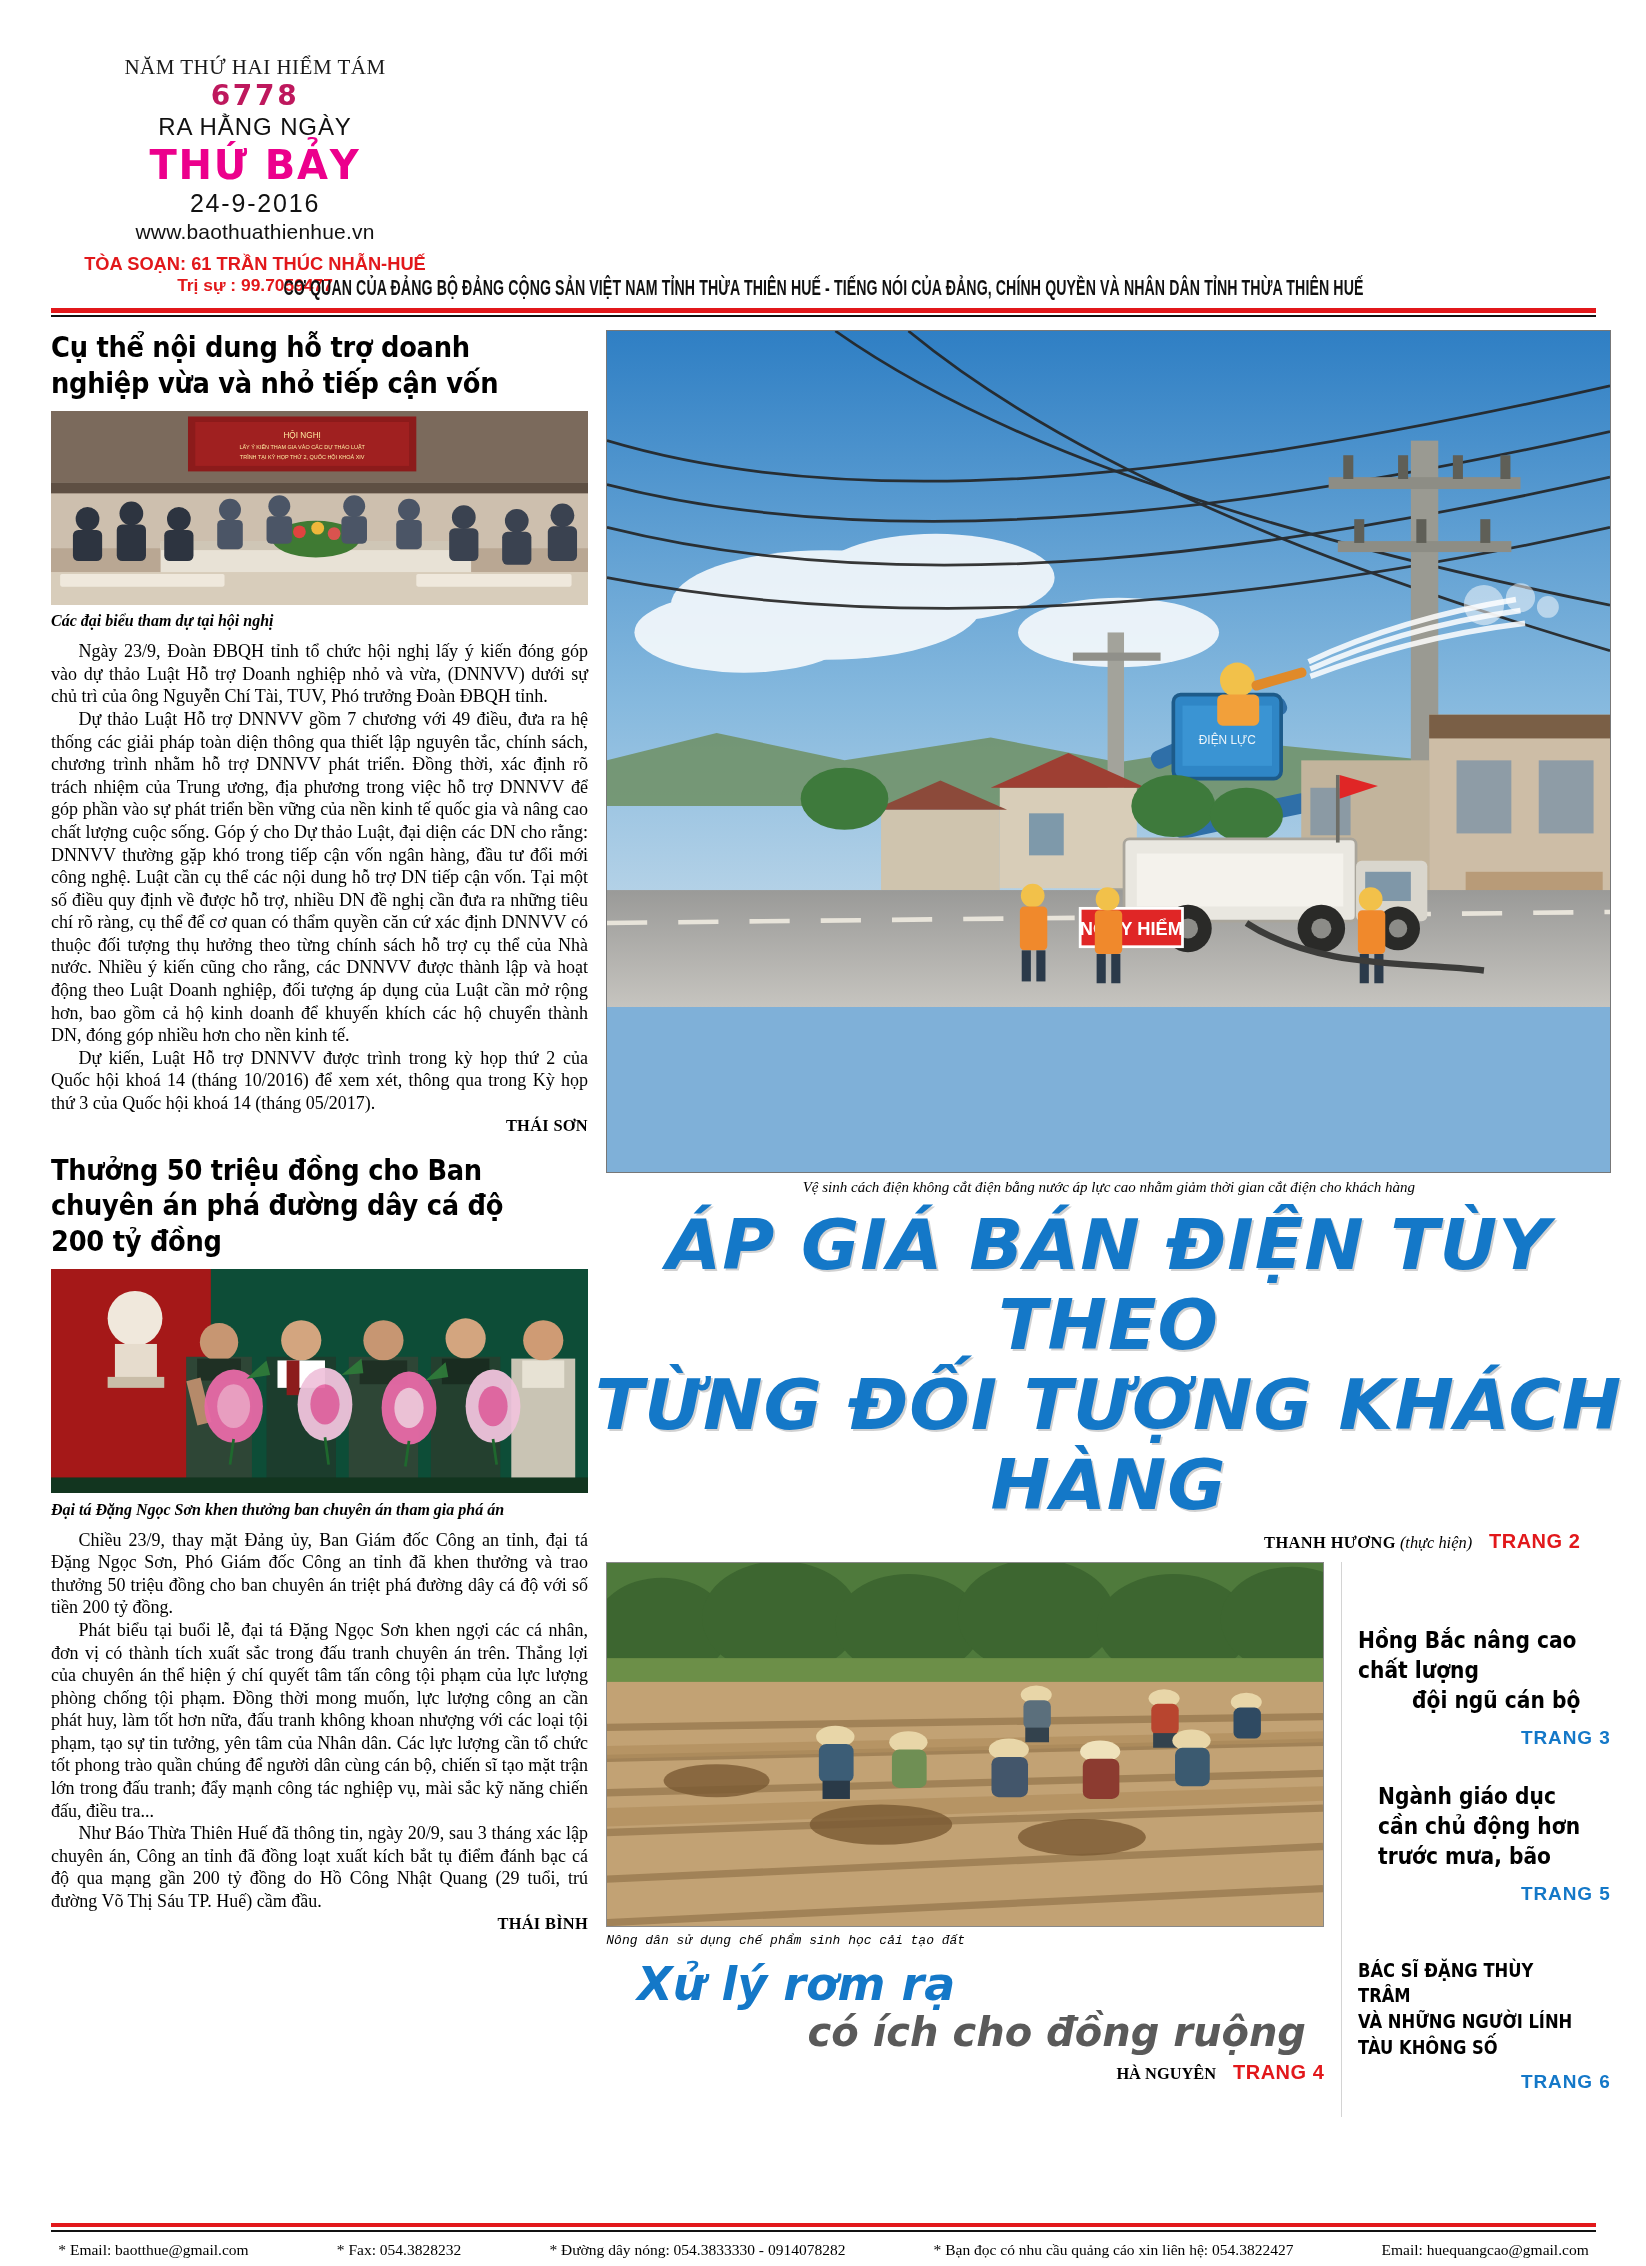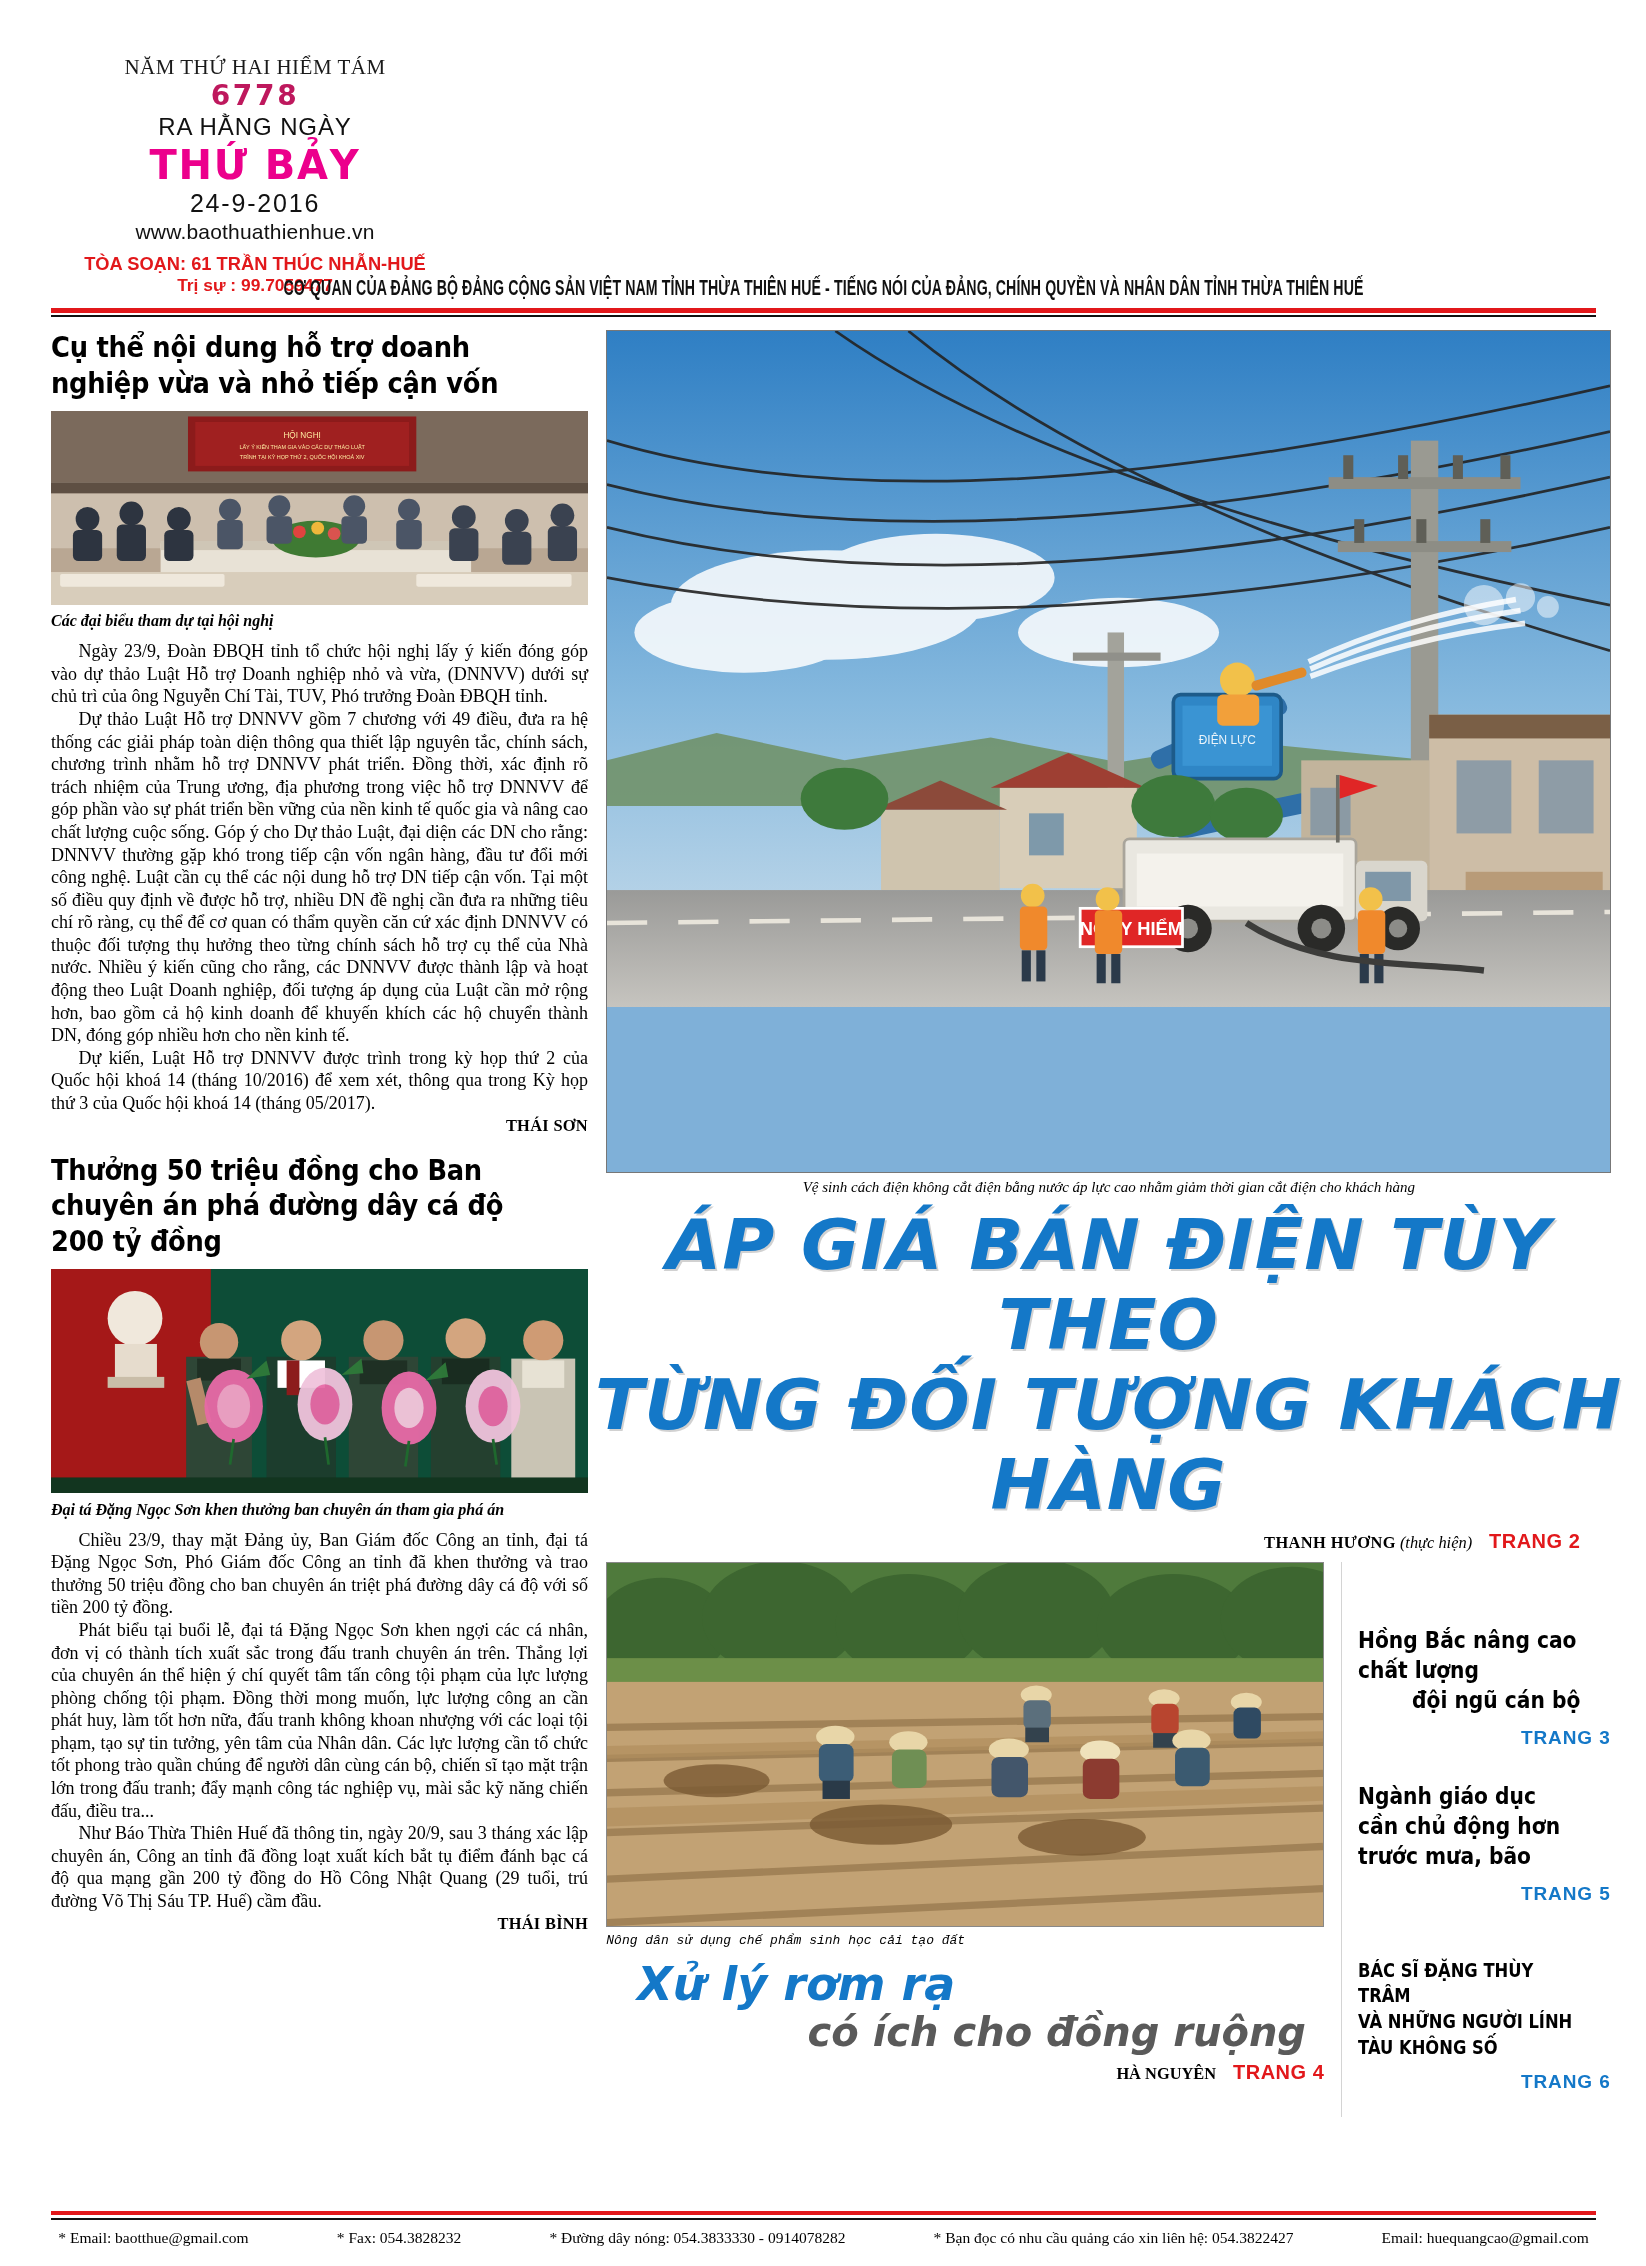--- a/index.html
+++ b/index.html
@@ -171,21 +171,21 @@
     font-family: "Liberation Sans", sans-serif; font-weight: bold;
     font-size: 19px; letter-spacing: 0.9px; margin-top: 11px;
   }
   .teaser-caps h3 {
     font-family: "DejaVu Sans", sans-serif; font-weight: bold;
     font-size: 19px; line-height: 1.35;
     transform: scaleX(0.86); transform-origin: left top;
   }
 
   
-  .footer-wrap { position: absolute; left: 51px; right: 51px; bottom: 20px; }
+  .footer-wrap { position: absolute; left: 51px; right: 51px; bottom: 8px; }
   .footer-rule-red { height: 4.6px; background: #e2181b; }
   .footer-rule-thin { height: 1.8px; background: #111; margin-top: 2.7px; }
   .footer-text {
     display: flex; justify-content: space-between; align-items: center;
     font-family: "Liberation Serif", serif; font-size: 15.5px; color: #000;
     margin-top: 9.1px; padding: 0 7.3px;
   }
   .footer-text span { white-space: nowrap; }
 </style>
 </head>
@@ -586,21 +586,21 @@
         </div>
 
         <div class="lower-right">
 
           <div class="teaser" style="margin-top:64px;">
             <h3>Hồng Bắc nâng cao chất lượng</h3>
             <h3 class="centered">đội ngũ cán bộ</h3>
             <div class="trang">TRANG 3</div>
           </div>
 
-          <div class="teaser" style="margin-top:33px;">
+          <div class="teaser" style="margin-top:33px;margin-left:20px;">
             <h3>Ngành giáo dục</h3>
             <h3>cần chủ động hơn trước mưa, bão</h3>
             <div class="trang">TRANG 5</div>
           </div>
 
           <div class="teaser teaser-caps" style="margin-top:53px;">
             <h3>BÁC SĨ ĐẶNG THÙY TRÂM</h3>
             <h3>VÀ NHỮNG NGƯỜI LÍNH TÀU KHÔNG SỐ</h3>
             <div class="trang">TRANG 6</div>
           </div>

